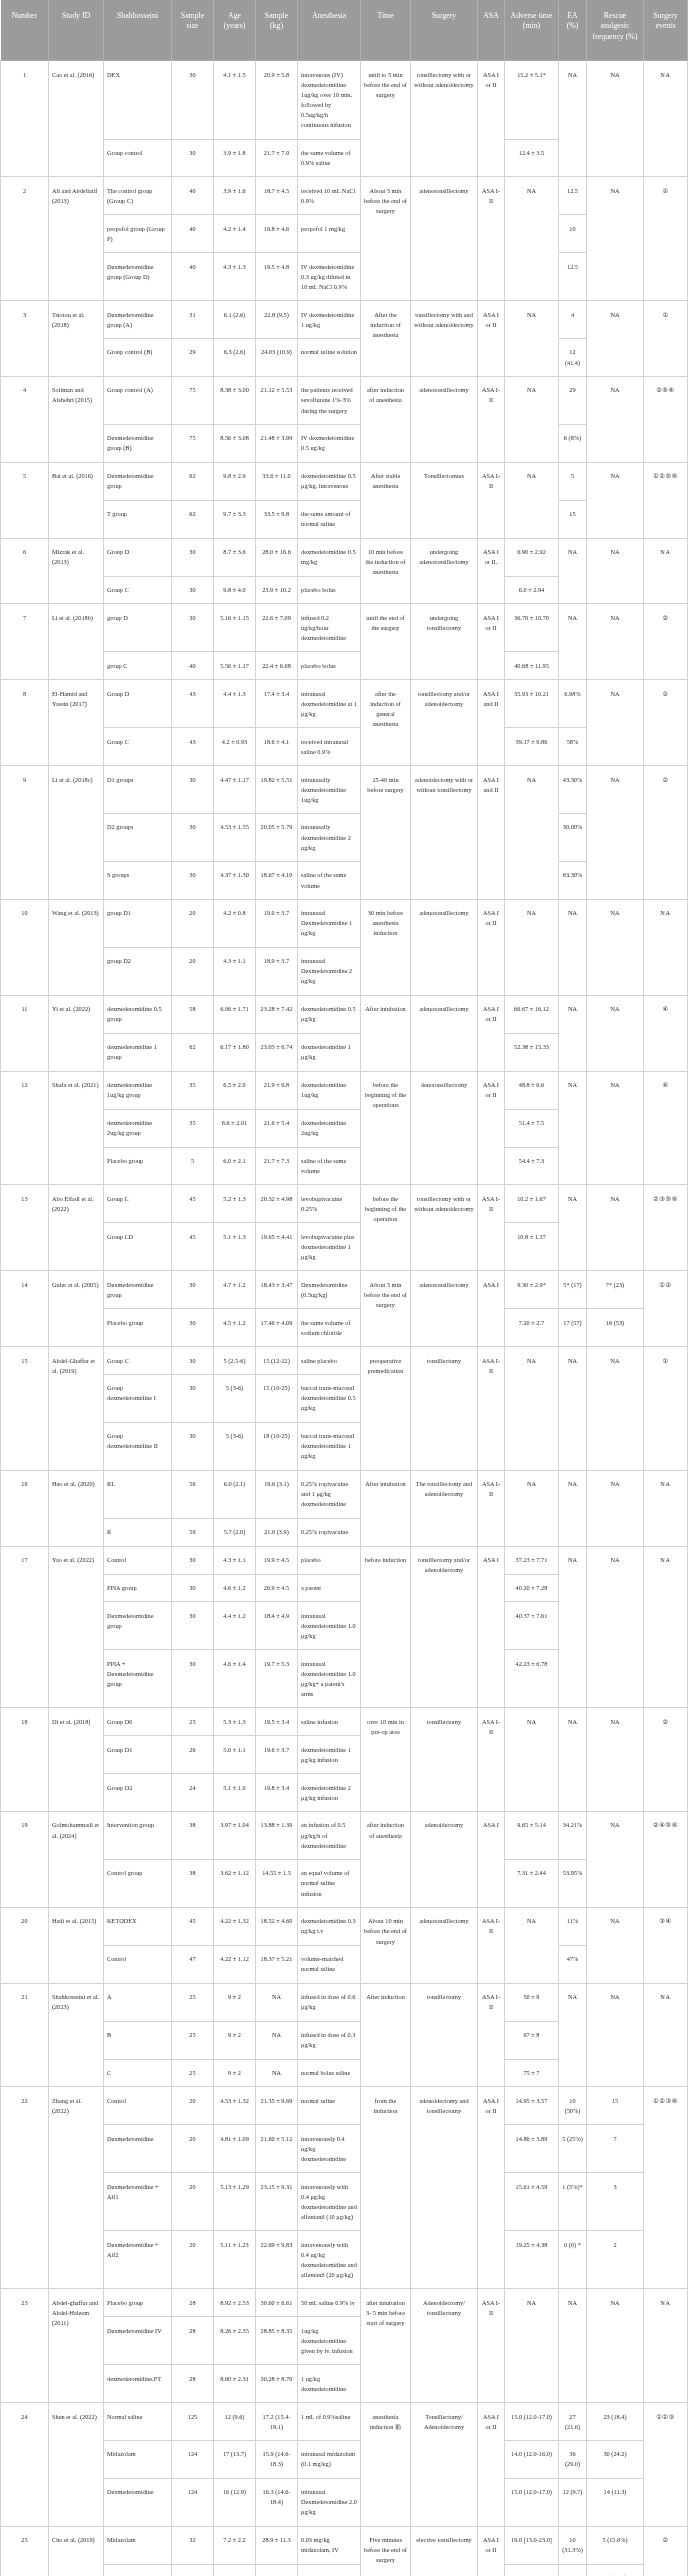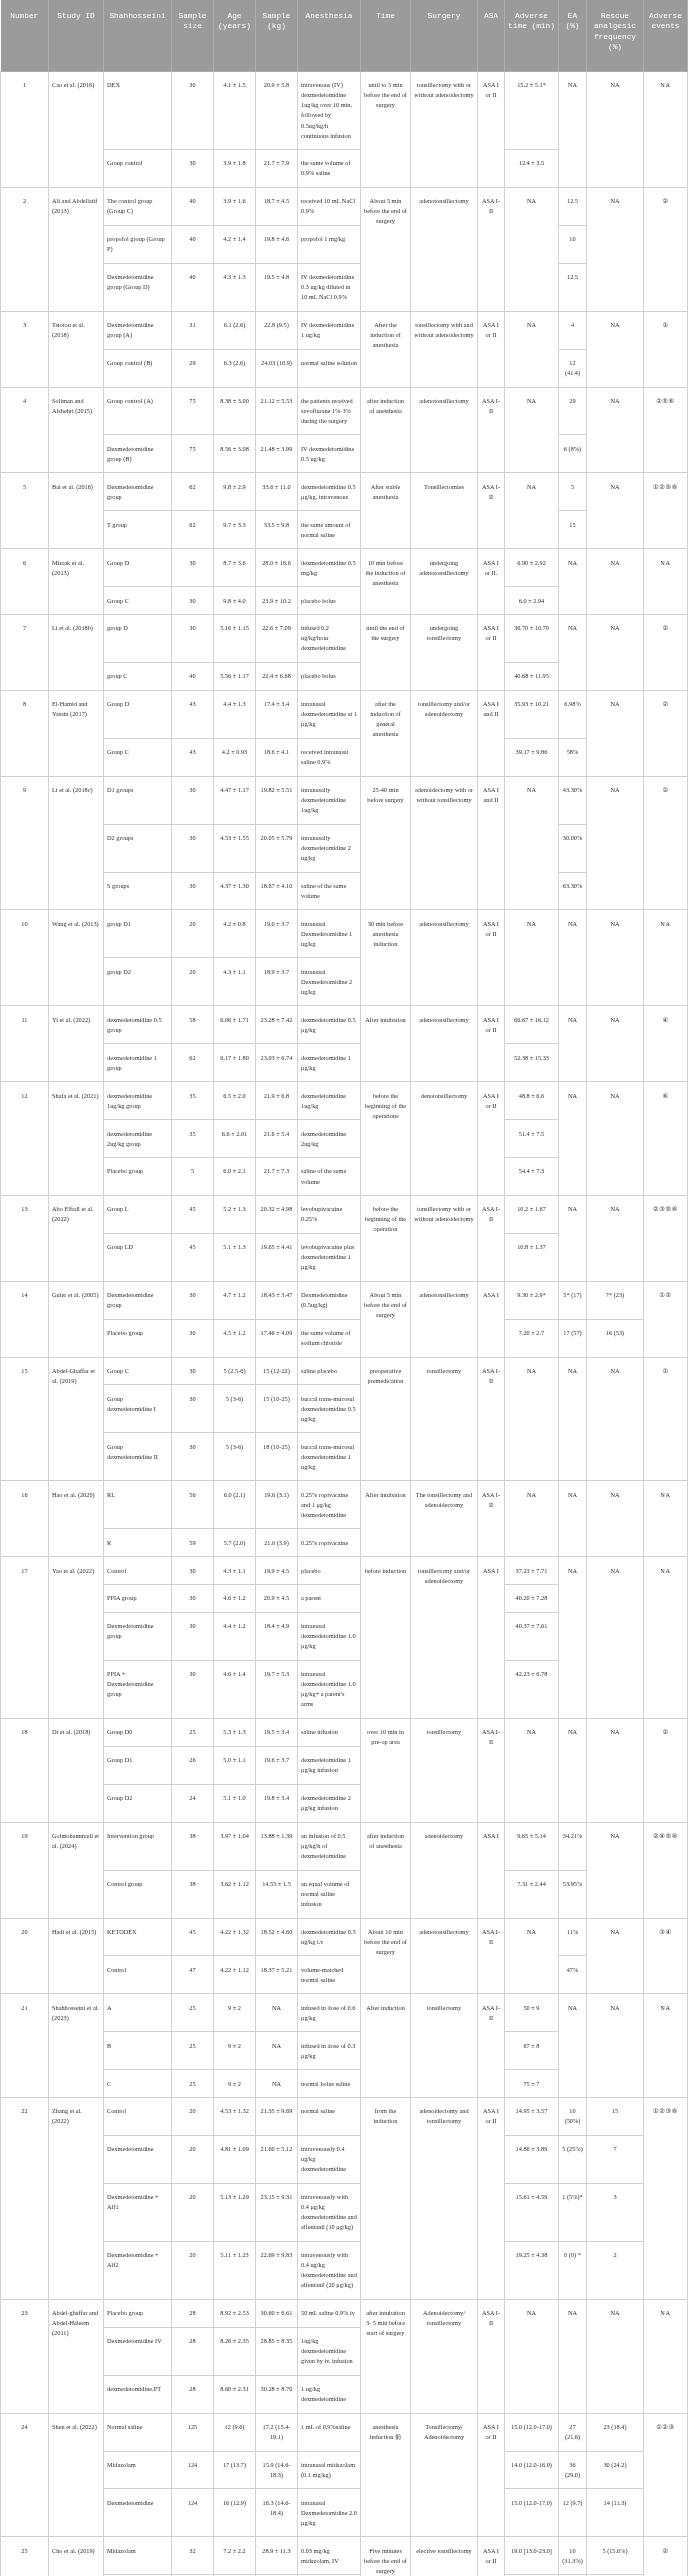--- a/index.html
+++ b/index.html
@@ -1,19 +1,19 @@
 <!DOCTYPE html>
 <html style="font-size:9.6px"><head>
 <meta charset="utf-8">
 <style>
   html,body{margin:0;padding:0;background:#ffffff;}
   body{width:688px;font-family:"Liberation Serif",serif;color:#2e2e2e;}
   table{border-collapse:collapse;table-layout:fixed;width:688px;}
   thead th{
-    background:#9b9b9b;color:#ffffff;font-family:Liberation Mono, monospace;
+    background:#9b9b9b;color:#ffffff;font-family:Liberation Serif, serif;
     font-weight:normal;font-size:7.8px;padding:10.8px 2.4px 18px 2.4px;vertical-align:top;
     border-right:0.6px solid #aeaeae;line-height:1.35;
   }
   tbody td{
     border:0.6px solid #d2d2d2;font-size:6.3px;line-height:1.6;
     padding:8.4px 3px;vertical-align:top;text-align:center;background:#ffffff;
     word-wrap:break-word;
   }
   tbody td.left{text-align:left;}
   tbody tr.study-start td{border-top:0.6px solid #a9a9a9;}
@@ -47,21 +47,21 @@
         <th>Sample size</th>
         <th>Age (years)</th>
         <th>Sample (kg)</th>
         <th>Anesthesia</th>
         <th>Time</th>
         <th>Surgery</th>
         <th>ASA</th>
         <th>Adverse time (min)</th>
         <th>EA (%)</th>
         <th>Rescue analgesic frequency (%)</th>
-        <th>Adverse events</th>
+        <th>Surgery events</th>
       </tr>
   </thead>
   <tbody>
       <tr class="study-start">
         <td rowspan="2">1</td>
         <td rowspan="2" class="left">Cao et al. (2016)</td>
         <td class="left">DEX</td>
         <td>30</td>
         <td>4.1 ± 1.5</td>
         <td>20.9 ± 5.8</td>

